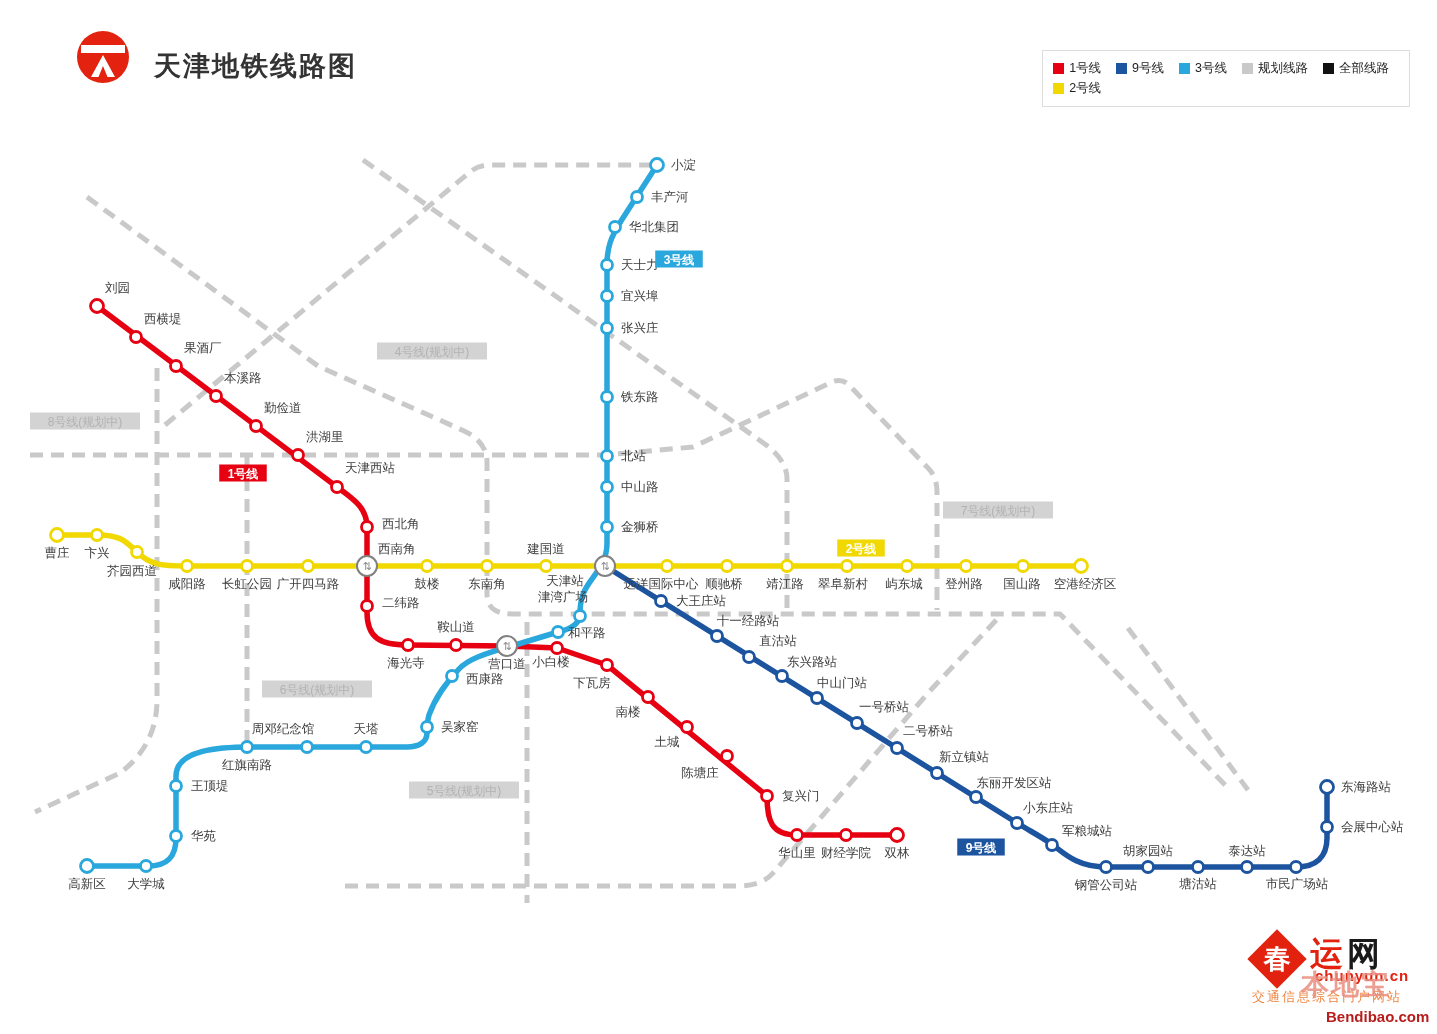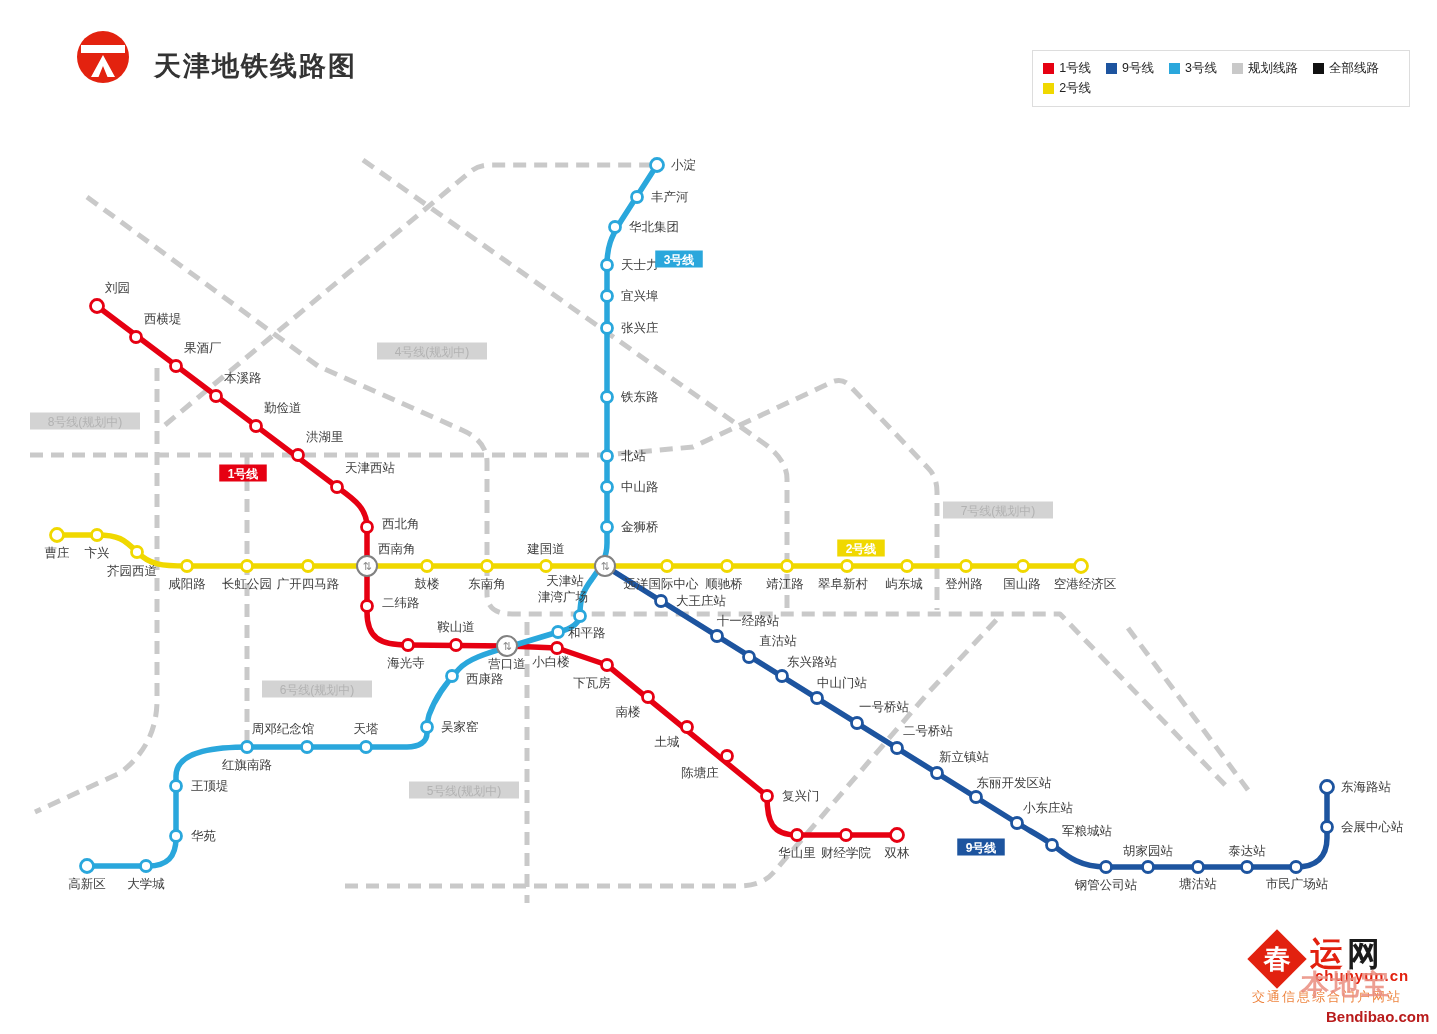--- a/index.html
+++ b/index.html
@@ -7,21 +7,21 @@
         font-family:"Liberation Sans","DejaVu Sans",sans-serif;}
   .map-svg{position:absolute;left:0;top:0;z-index:1;}
   
   .hdr{position:absolute;left:76px;top:30px;z-index:3;display:flex;align-items:flex-end;gap:24px;}
   .hdr h1{margin:0;font-size:27px;font-weight:bold;color:#333;letter-spacing:2px;}
   
   .legend{position:absolute;top:50px;right:27px;z-index:3;background:#fff;
           border:1px solid #ddd;padding:6px 10px;}
   .legend-row{display:flex;align-items:center;margin:3px 0;}
   .legend-item{display:flex;align-items:center;margin-right:15px;}
-  .legend-item:last-child{margin-right:20px;text-align:center;}
+  .legend-item:last-child{margin-right:10px;text-align:center;}
   .sw{width:11px;height:11px;margin-right:5px;flex:0 0 auto;}
   .legend-item span.lbl{font-size:12.5px;color:#222;white-space:nowrap;}
   
   .stn-label{font-family:"Liberation Sans","DejaVu Sans",sans-serif;font-size:12.5px;fill:#3c3c3c;}
   .badge-text{font-family:"Liberation Sans","DejaVu Sans",sans-serif;font-size:12px;font-weight:bold;fill:#ffffff;}
   .pbadge-text{font-family:"Liberation Sans","DejaVu Sans",sans-serif;font-size:12px;fill:#b2b2b2;}
   .ic-glyph{font-family:"DejaVu Sans",sans-serif;font-size:11px;fill:#8a8a8a;}
   
   .ft{position:absolute;z-index:4;white-space:nowrap;}
   .ft-diamond{left:1256px;top:938px;width:42px;height:42px;background:#e2210f;transform:rotate(45deg);

